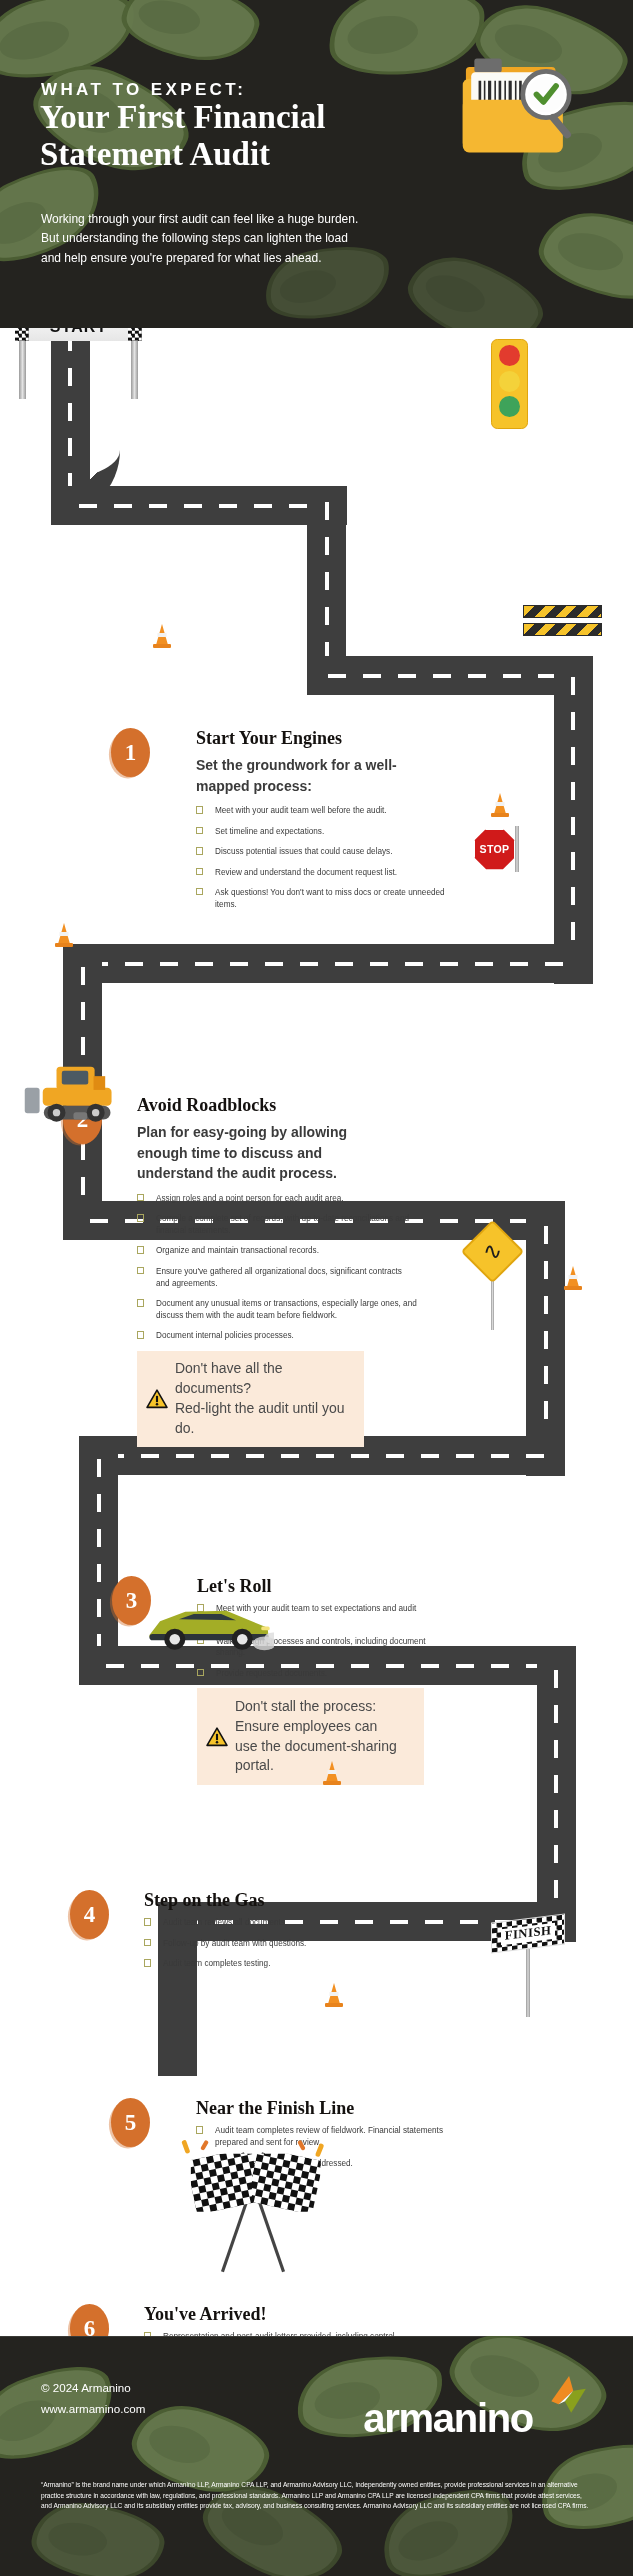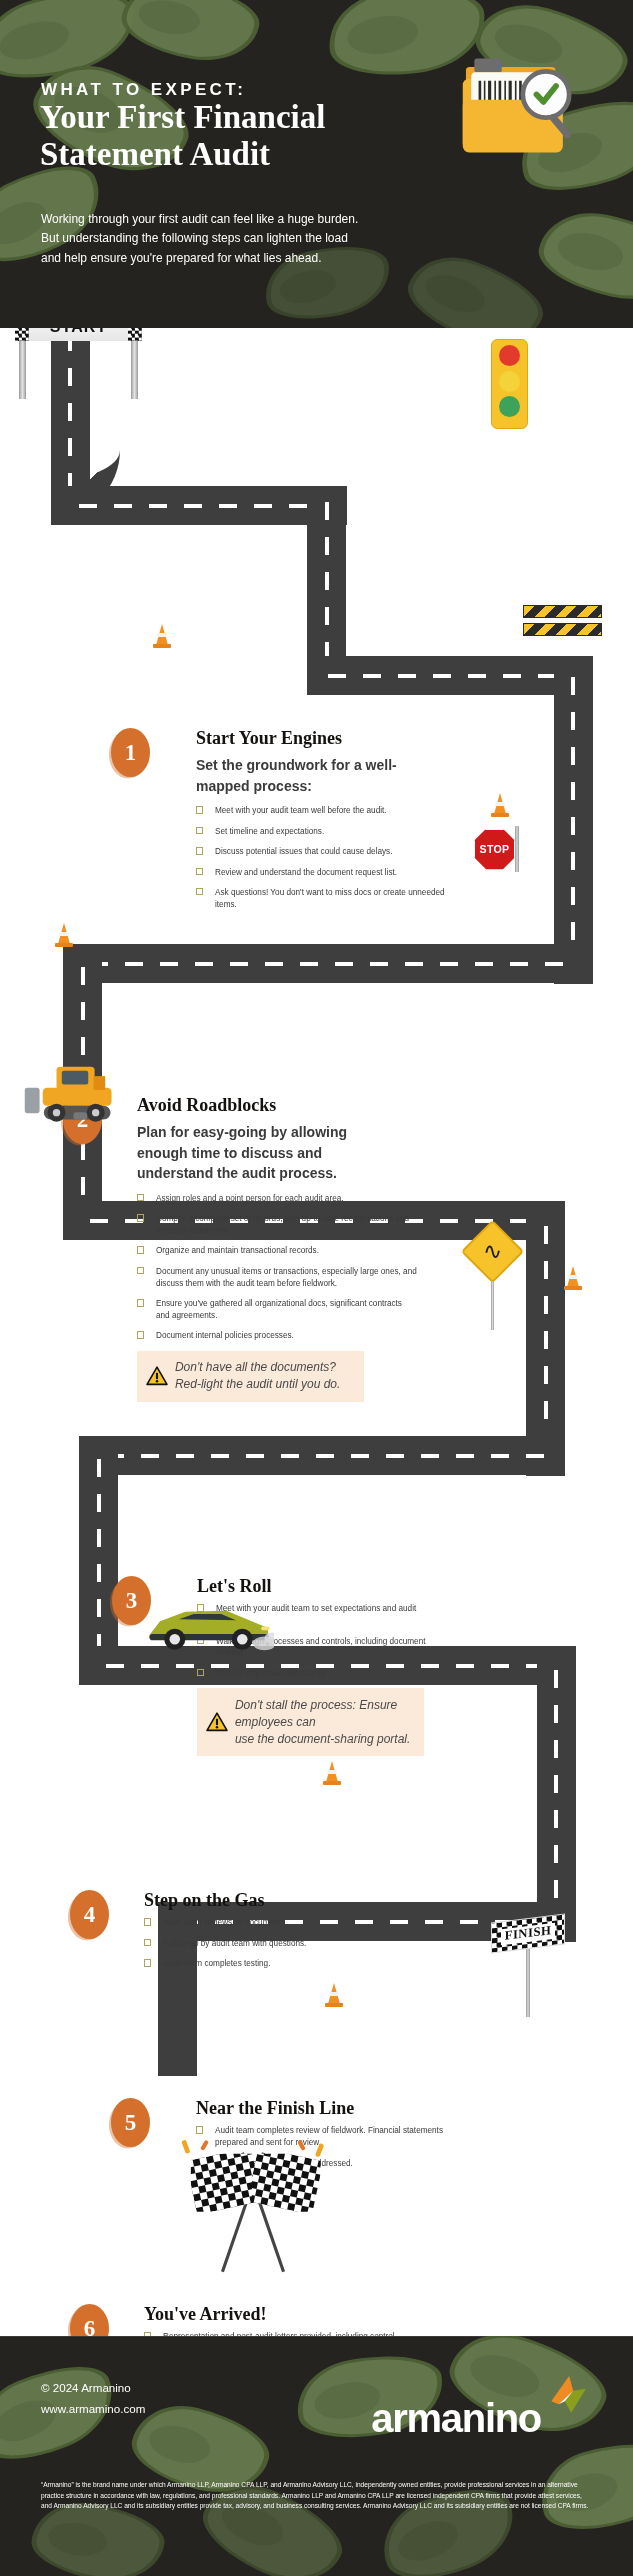--- a/index.html
+++ b/index.html
@@ -146,21 +146,21 @@
   }
   .callout {
     background: #fbeada;
     padding: 8.5px 9.5px 8.5px 8.5px;
     display: flex;
     align-items: center;
     gap: 7.4px;
     max-width: 227px;
     margin-top: 3.2px;
   }
-  .callout-text { font-size: 12px; color: #4a4a4a; line-height: 1.42; font-style: italic; }
+  .callout-text { font-size: 14px; color: #4a4a4a; line-height: 1.42; }
   .warn-tri { flex: 0 0 auto; }
 
   
   .prop { position: absolute; z-index: 11; }
   .cone { width: 18px; height: 24px; position: relative; }
   .cone .body {
     position: absolute; left: 50%; top: 0; transform: translateX(-50%);
     width: 0; height: 0;
     border-left: 6.3px solid transparent;
     border-right: 6.3px solid transparent;
@@ -268,21 +268,21 @@
     height: 241px;
     overflow: hidden;
     padding-left: 29px;
   }
   .foot-copy {
     position: absolute; left: 41px; top: 41px;
     color: #ffffff; font-size: 11.6px; line-height: 1.85; z-index: 4;
   }
   .brandmark {
     position: absolute; right: 46px; top: 38px; z-index: 4;
-    display: flex; align-items: flex-end; gap: 5px;
+    display: flex; align-items: flex-end; gap: 13px;
   }
   .brandmark .word {
     color: #ffffff; font-size: 40px; font-weight: 700; letter-spacing: -1.3px; line-height: .85;
   }
   .disclaimer {
     position: absolute; left: 41px; top: 144px; right: 41px;
     color: #ffffff; font-size: 6.6px; line-height: 1.62; z-index: 4;
   }
   .rule-top { position: absolute; left: 0; right: 0; top: 0; height: 1.1px; background: #3a3a36; }
 </style>
@@ -540,22 +540,22 @@
 
     <div class="step" style="left:63px; top:767px; width:370px;">
       <div class="badge" style="position:absolute; left:0; top:0;">2</div>
       <div style="margin-left:74px;">
         <div class="step-title">Avoid Roadblocks</div>
         <div class="step-sub" style="max-width:248px">Plan for easy-going by allowing enough time to discuss and understand the audit process.</div>
         <ul class="checklist" style="max-width:280px">
           <li><span class="cbox"></span><span>Assign roles and a point person for each audit area.</span></li>
           <li><span class="cbox"></span><span>Compile a complete set of records, with up-to-date reconciliations and financial statements.</span></li>
           <li><span class="cbox"></span><span>Organize and maintain transactional records.</span></li>
+          <li><span class="cbox"></span><span>Ensure you've gathered all organizational docs, significant contracts and agreements.</span></li>
           <li><span class="cbox"></span><span>Document any unusual items or transactions, especially large ones, and discuss them with the audit team before fieldwork.</span></li>
-          <li><span class="cbox"></span><span>Ensure you've gathered all organizational docs, significant contracts and agreements.</span></li>
           <li><span class="cbox"></span><span>Document internal policies processes.</span></li>
         </ul>
         <div class="callout">
           <svg class="warn-tri" width="22" height="20" viewBox="0 0 42 38">
             <path d="M21 2 L40 35 L2 35 Z" fill="#f6c32a" stroke="#111" stroke-width="3" stroke-linejoin="round"></path>
             <rect x="19" y="13" width="4" height="12" fill="#111"></rect>
             <circle cx="21" cy="29" r="2.4" fill="#111"></circle>
           </svg>
           <div class="callout-text">
             <div>Don't have all the documents?</div>

